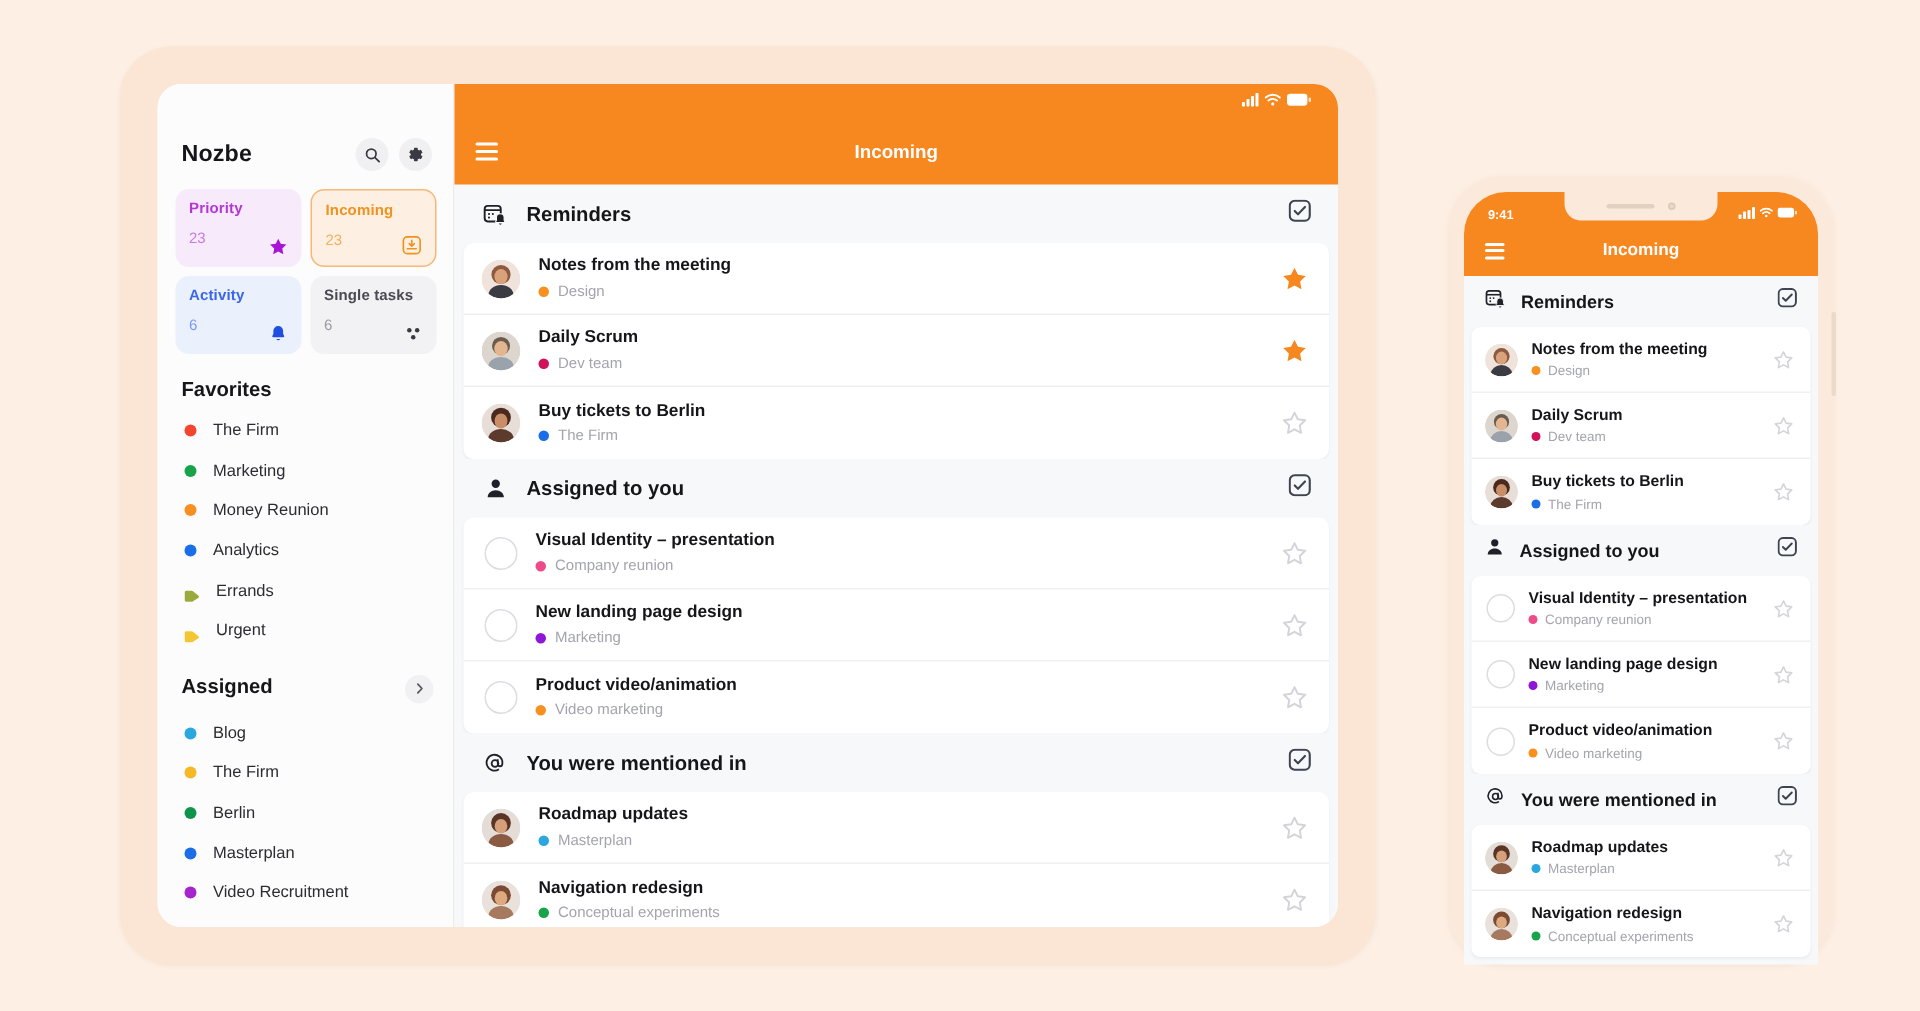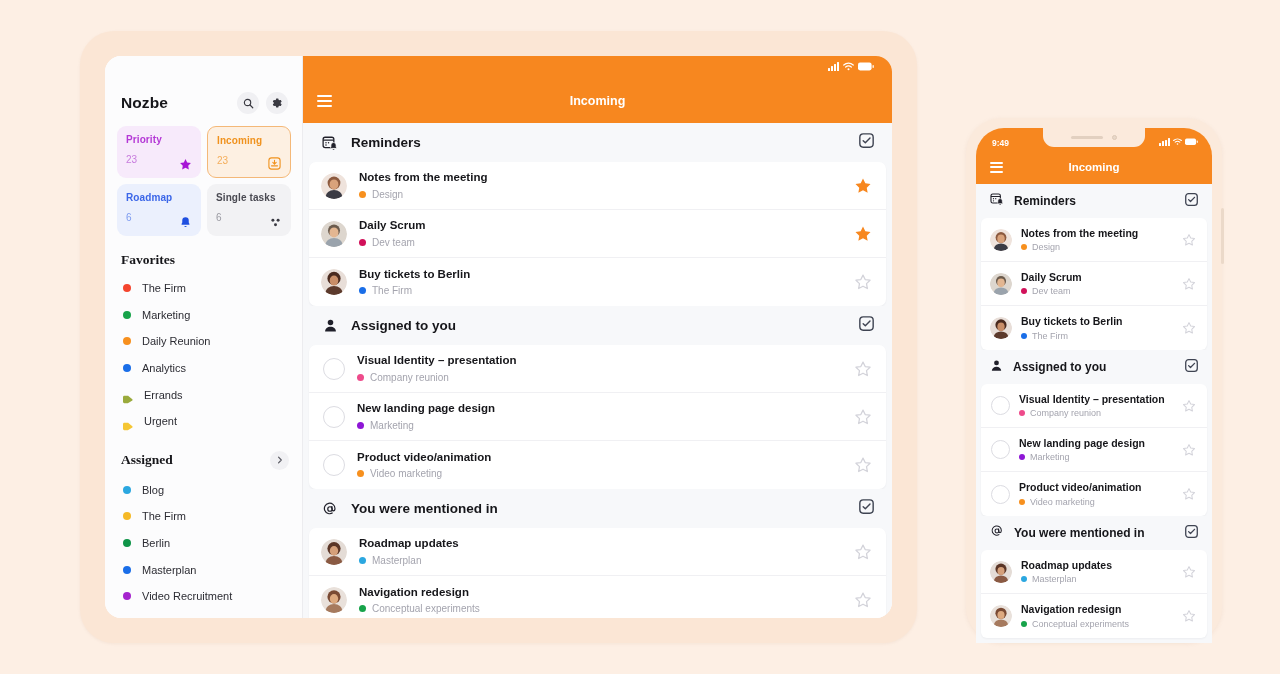--- a/index.html
+++ b/index.html
@@ -69,23 +69,22 @@
   .q-incoming .qtitle { color: #F0921E; }
   .q-incoming .qcount { color: #F4AE5C; }
   .q-activity { background: #EBF0FD; }
   .q-activity .qtitle { color: #3B66E8; }
   .q-activity .qcount { color: #7C9AF0; }
   .q-single { background: #F2F2F4; }
   .q-single .qtitle { color: #4A4A52; }
   .q-single .qcount { color: #9A9AA2; }
 
   .sb-sect-head {
-    display: flex; align-items: center; justify-content: space-between;
+    display: flex; justify-content: space-between;
     padding: 16px 13px 7px 16px;
-    font-family: Liberation Serif, serif;
   }
   .sb-sect-title { font-size: 13.5px; font-weight: bold; color: #16161A; }
   .sb-chev {
     width: 19px; height: 19px; border-radius: 50%;
     background: #F1F1F4; display: flex; align-items: center; justify-content: center;
   }
   .sb-list { display: flex; flex-direction: column; }
   .sb-item {
     display: flex; align-items: center; gap: 11px;
     padding: 5px 16px 5px 18px; height: 26.6px;
@@ -226,21 +225,21 @@
           <div class="qtitle">Incoming</div>
           <span class="qcount">23</span>
           <span class="qicon">
             <svg width="13" height="13" viewBox="0 0 20 20">
                 <rect x="1.4" y="1.4" width="17.2" height="17.2" rx="4" fill="none" stroke="#F0921E" stroke-width="1.7"></rect>
                 <path d="M10 5v6m0 0l-2.6-2.6M10 11l2.6-2.6M5.4 13.6h9.2" fill="none" stroke="#F0921E" stroke-width="1.7" stroke-linecap="round" stroke-linejoin="round"></path>
               </svg>
           </span>
         </div>
         <div class="qcard q-activity">
-          <div class="qtitle">Roadmap</div>
+          <div class="qtitle">Activity</div>
           <span class="qcount">6</span>
           <span class="qicon">
             <svg width="13" height="13" viewBox="0 0 24 24">
                 <path fill="#1F4FE0" d="M12 2.5a6 6 0 0 0-6 6v3.6l-1.3 2.6c-.3.7.2 1.5 1 1.5h12.6c.8 0 1.3-.8 1-1.5L18 12.1V8.5a6 6 0 0 0-6-6z"></path>
                 <path fill="#1F4FE0" d="M9.7 18.4a2.4 2.4 0 0 0 4.6 0z"></path>
               </svg>
           </span>
         </div>
         <div class="qcard q-single">
           <div class="qtitle">Single tasks</div>
@@ -262,21 +261,21 @@
         <div class="sb-item">
           <span class="sb-dot" style="background:#F4452E"></span>
           <span class="sb-label">The Firm</span>
         </div>
         <div class="sb-item">
           <span class="sb-dot" style="background:#17A34A"></span>
           <span class="sb-label">Marketing</span>
         </div>
         <div class="sb-item">
           <span class="sb-dot" style="background:#F7901E"></span>
-          <span class="sb-label">Daily Reunion</span>
+          <span class="sb-label">Money Reunion</span>
         </div>
         <div class="sb-item">
           <span class="sb-dot" style="background:#1A6EE8"></span>
           <span class="sb-label">Analytics</span>
         </div>
         <div class="sb-item">
           <span class="sb-tag">
             <svg width="10" height="9" viewBox="0 0 12 10">
                 <path fill="#9AAA3C" d="M0 2.2C0 1.3.7.6 1.6.6h4.1c.4 0 .8.2 1.1.4l4.4 3.6c.5.4.5 1.2 0 1.6L6.8 9c-.3.3-.7.4-1.1.4H1.6C.7 9.4 0 8.7 0 7.8z"></path>
               </svg>
@@ -607,21 +606,21 @@
       </div>
     </main>
   </div>
 </div>
 
 <div id="phone-device">
   <div class="side-btn" style="top:90px; height:56px"></div>
   <div id="phone-screen">
     <div class="ph-appbar">
       <div class="ph-status">
-        <span class="ph-time">9:49</span>
+        <span class="ph-time">9:41</span>
         <span class="ph-statusicons">
           <span class="sigbars">
             <i style="height:3px"></i>
               <i style="height:4.5px"></i>
               <i style="height:6px"></i>
               <i style="height:7.5px"></i>
           </span>
           <svg width="9" height="7.5" viewBox="0 0 14 11">
               <path d="M1 3.6A9 9 0 0 1 13 3.6" fill="none" stroke="#fff" stroke-width="1.7" stroke-linecap="round"></path>
               <path d="M3.4 6.2a5.5 5.5 0 0 1 7.2 0" fill="none" stroke="#fff" stroke-width="1.7" stroke-linecap="round"></path>

